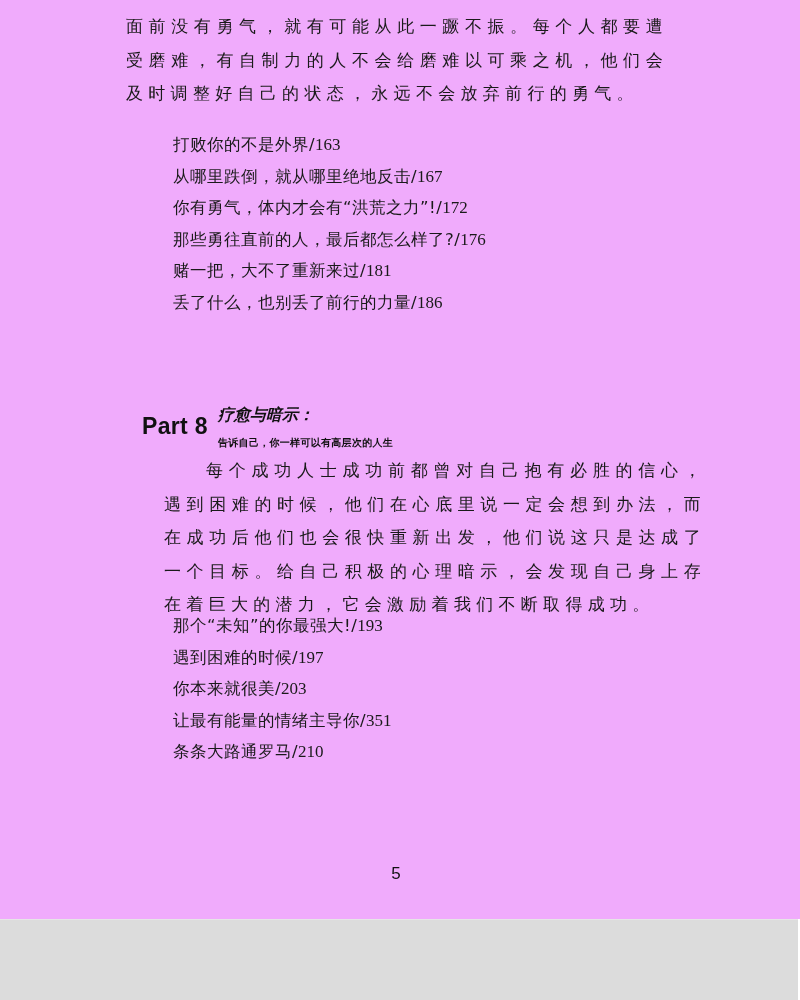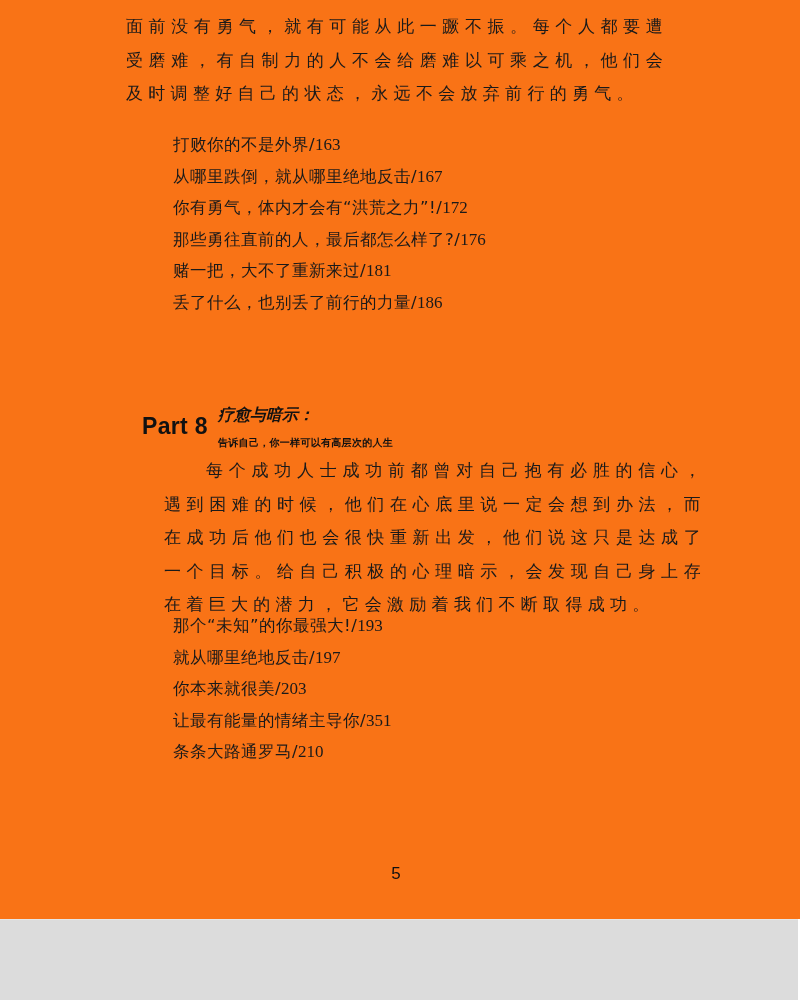--- a/index.html
+++ b/index.html
@@ -13,21 +13,21 @@
     body {
       position: relative;
       font-family: "DejaVu Serif", "Liberation Serif", serif;
       color: #1a1a1a;
     }
     .page {
       position: absolute;
       left: 0; top: 0;
       width: 800px;
       height: 919px;
-      background: #f97316;
+      background: #f0abfc;
     }
     .para {
       position: absolute;
       left: 126px;
       width: 542px;
       font-family: "DejaVu Serif", "Liberation Serif", serif;
       font-size: 17px;
       letter-spacing: 5.3px;
       line-height: 33.5px;
       text-align: justify;
@@ -143,21 +143,21 @@
   <div class="part-heading">
     <div class="part-label">Part 8</div>
     <div class="part-title">疗愈与暗示：</div>
     <div class="part-subtitle">告诉自己，你一样可以有高层次的人生</div>
   </div>
 
   <p class="para para-2 indent">每个成功人士成功前都曾对自己抱有必胜的信心，遇到困难的时候，他们在心底里说一定会想到办法，而在成功后他们也会很快重新出发，他们说这只是达成了一个目标。给自己积极的心理暗示，会发现自己身上存在着巨大的潜力，它会激励着我们不断取得成功。</p>
 
   <ul class="toc toc-2">
     <li><span>那个“未知”的你最强大!/</span><span class="num">193</span></li>
-    <li><span>就从哪里绝地反击/</span><span class="num">197</span></li>
+    <li><span>遇到困难的时候/</span><span class="num">197</span></li>
     <li><span>你本来就很美/</span><span class="num">203</span></li>
     <li><span>让最有能量的情绪主导你/</span><span class="num">351</span></li>
     <li><span>条条大路通罗马/</span><span class="num">210</span></li>
   </ul>
 
   <div class="page-number">5</div>
 </div>
 
 <div class="viewer-bg"></div>
 

